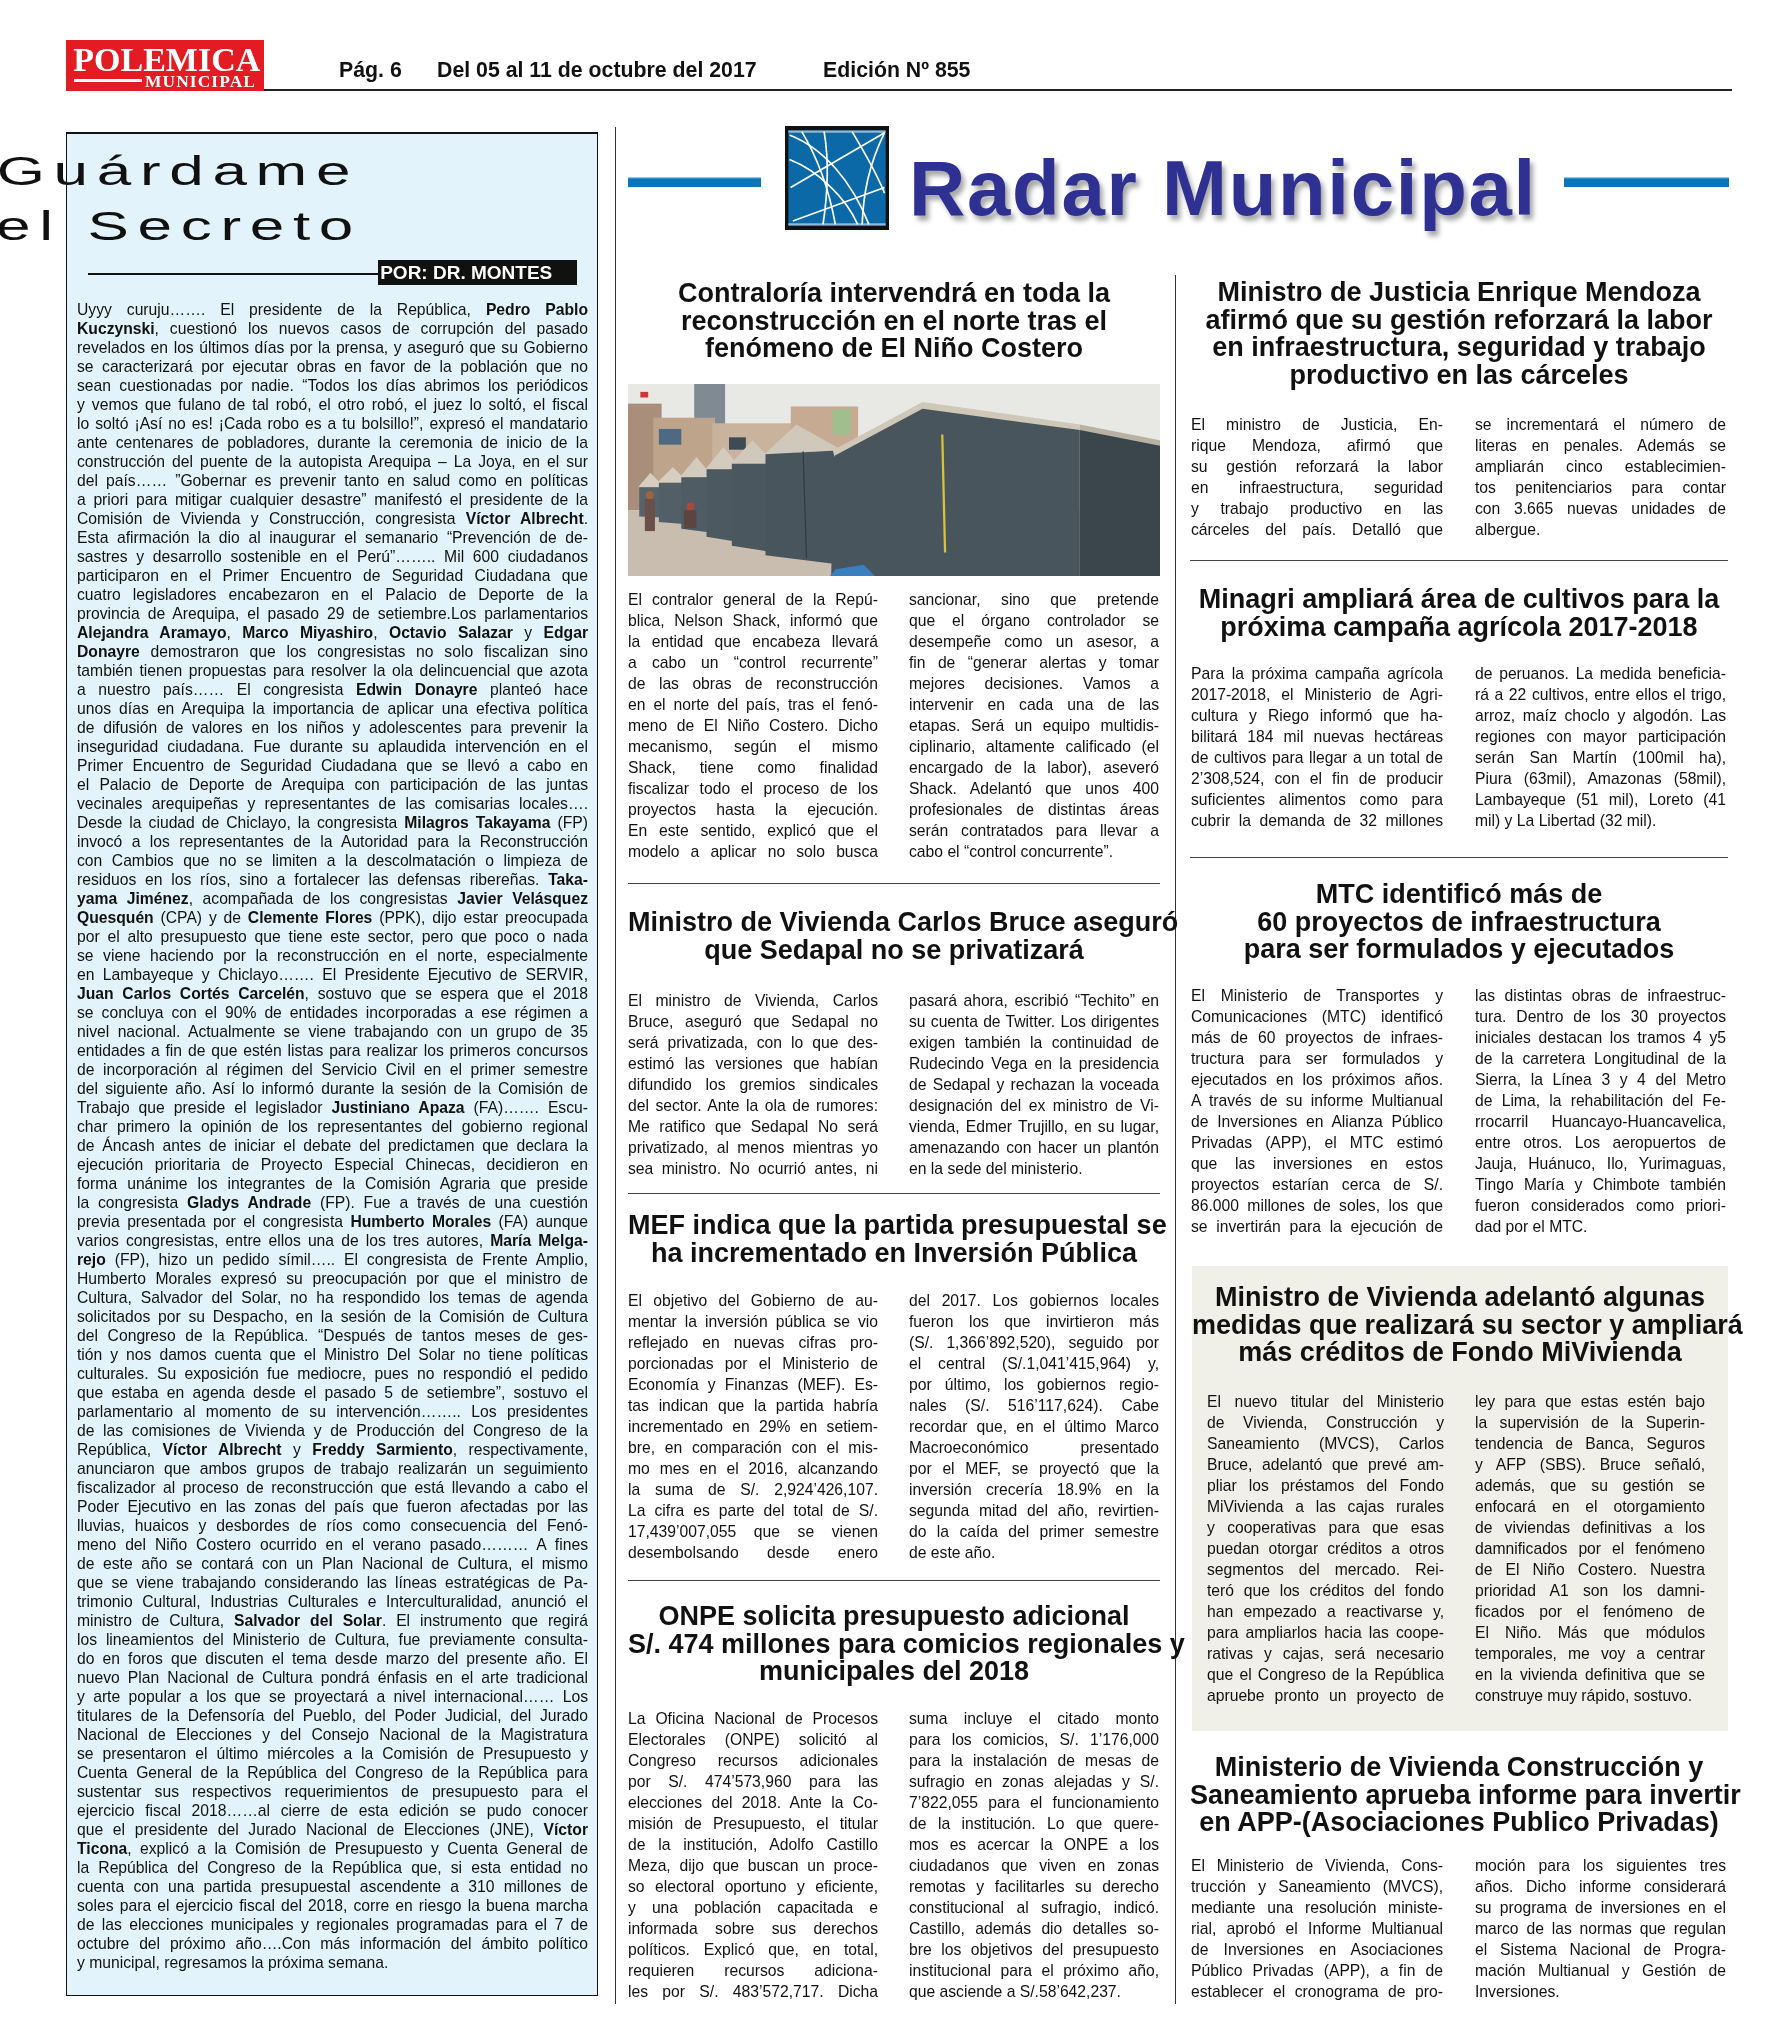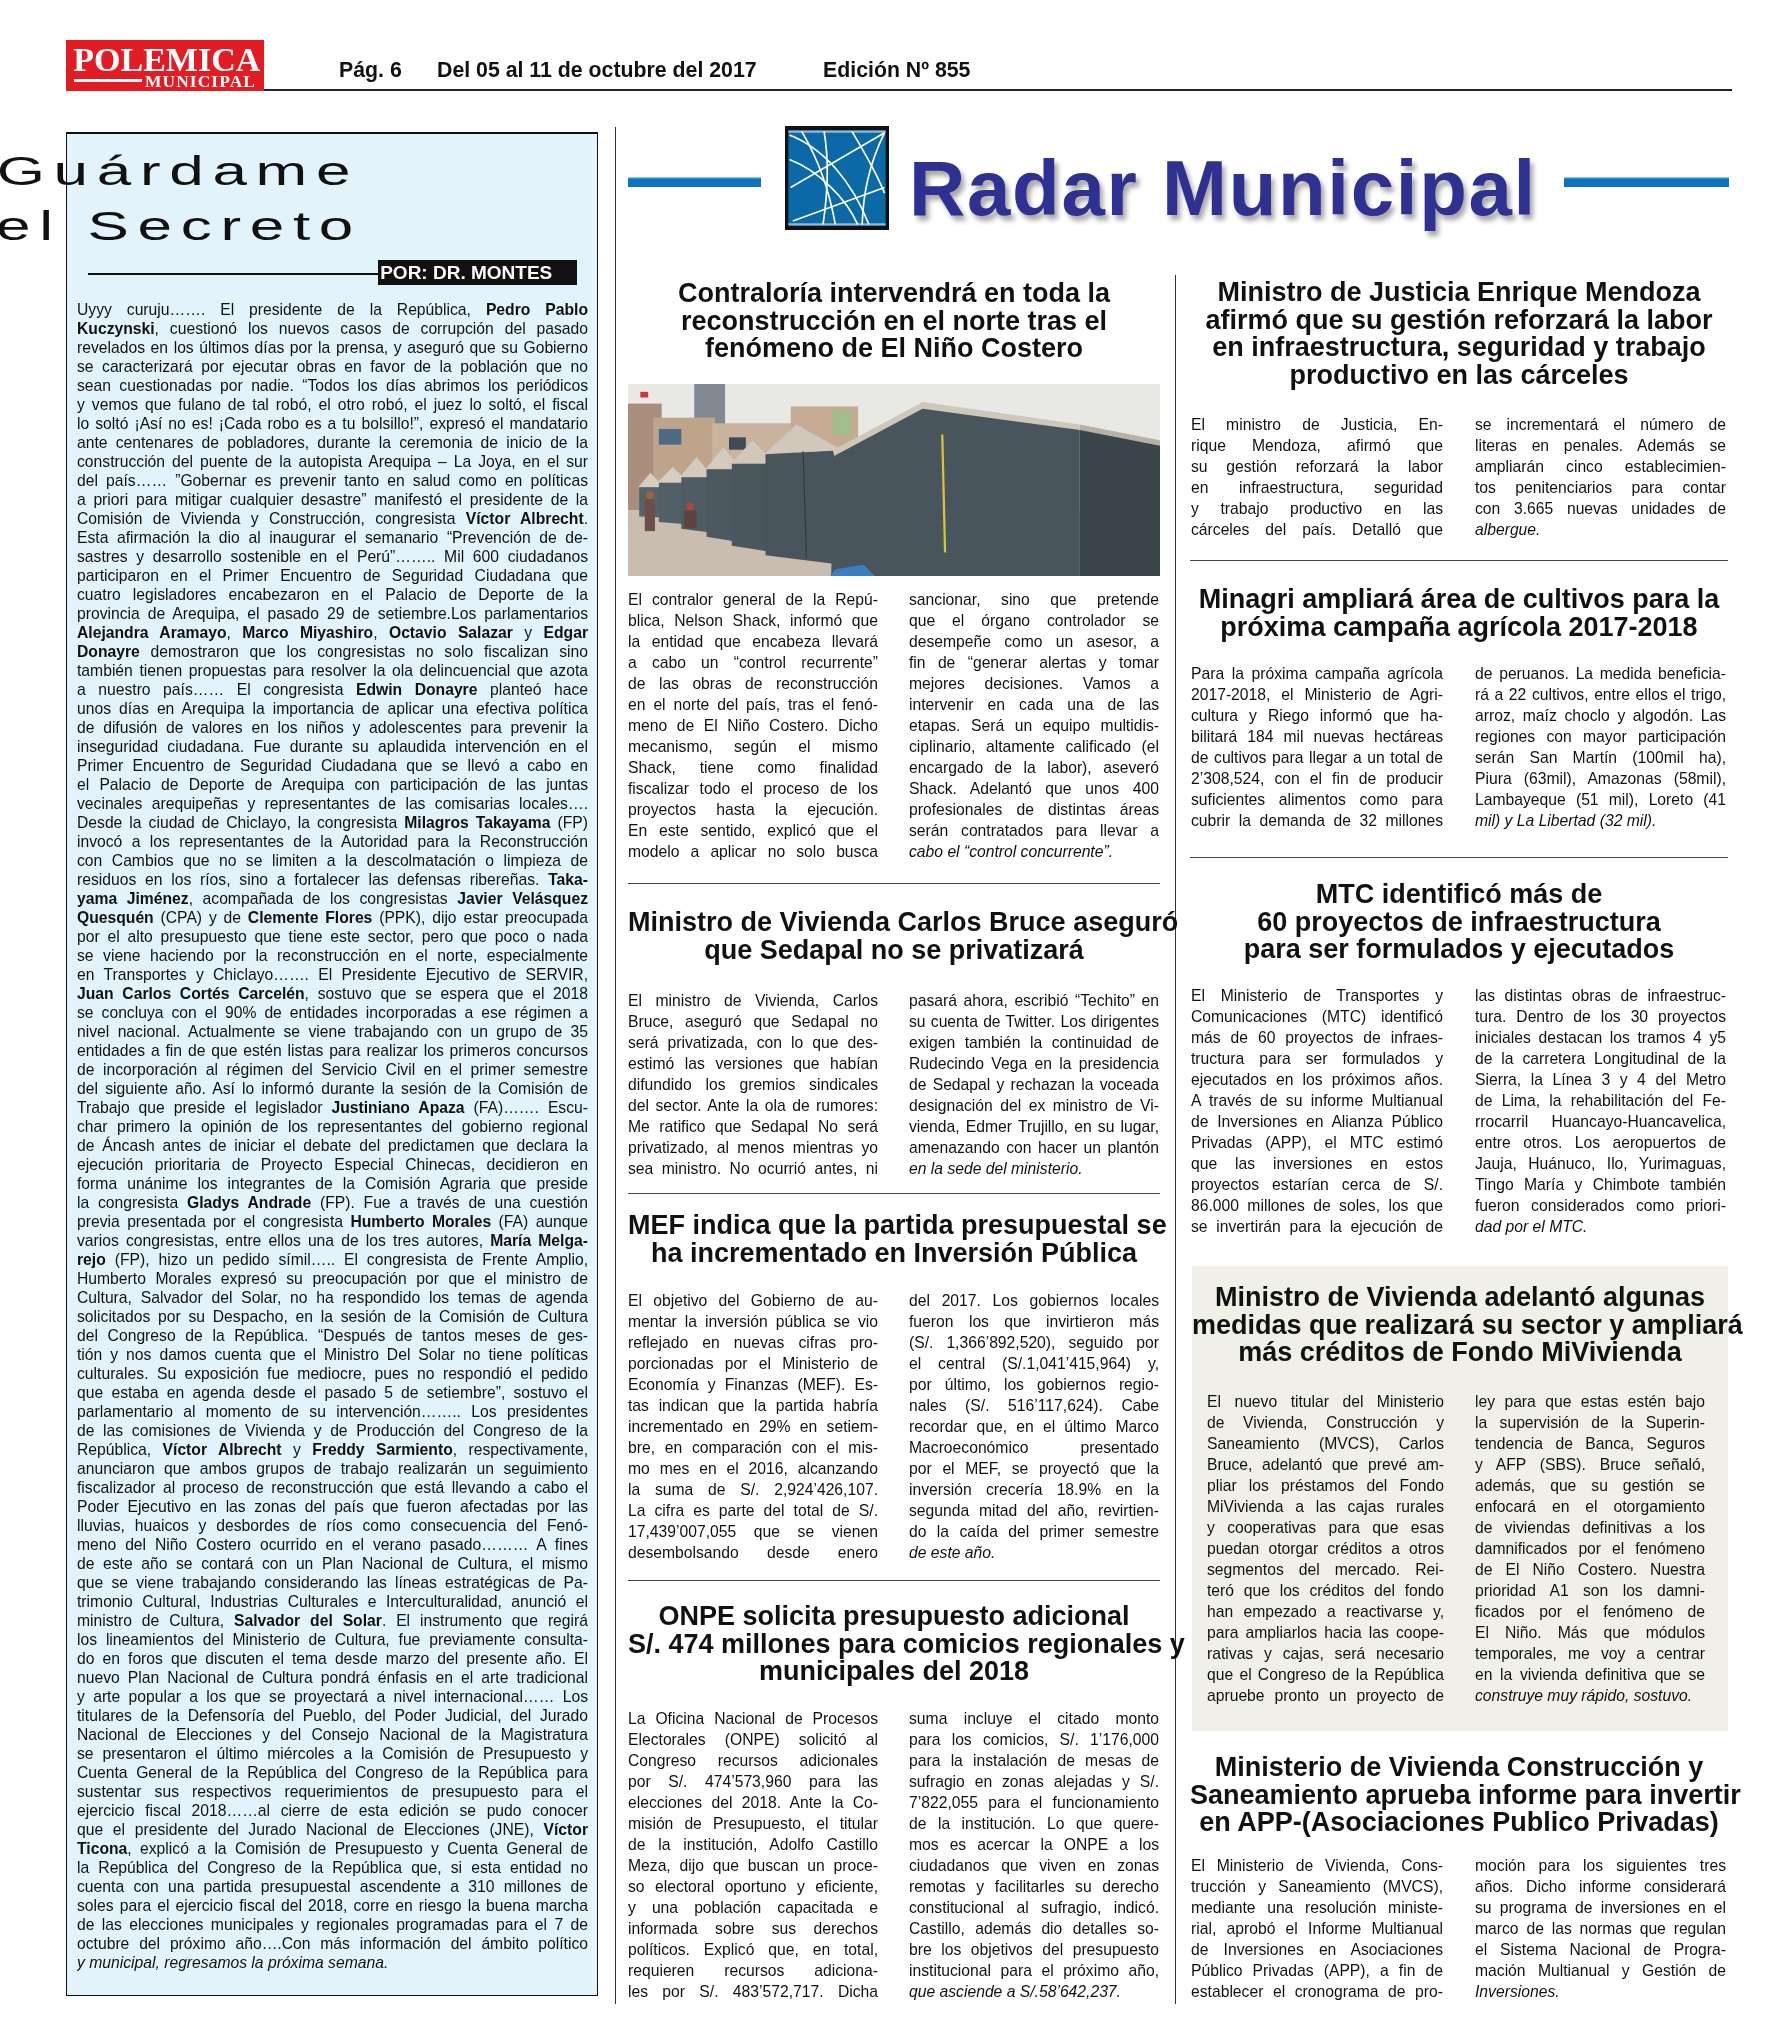--- a/index.html
+++ b/index.html
@@ -31,21 +31,21 @@
       font-size:40px;line-height:40px;white-space:nowrap;color:#111;}
     .title-line span{display:inline-block;letter-spacing:5.6px;transform:scaleX(1.55);}
     .byline-rule{left:88px;top:273px;width:290px;height:1.7px;background:#111;}
     .byline{left:378px;top:260px;width:199px;height:25px;background:#111;color:#fff;font-weight:bold;
       font-size:19px;line-height:25px;padding-left:2.2px;box-sizing:border-box;white-space:nowrap;}
     .op-body{left:77px;top:300px;width:511px;font-size:15.7px;line-height:19px;}
     .op-body .ln{height:19px;}
 
     
     .ln{overflow:hidden;text-align:justify;text-align-last:justify;white-space:normal;}
-    .ln.last{text-align:left;text-align-last:left;font-style:italic;}
+    .ln.last{text-align:left;text-align-last:left;}
     .ln strong{font-weight:bold;}
     .bcol{position:absolute;font-size:15.7px;line-height:21px;}
     .bcol .ln{height:21px;}
     .hl{position:absolute;font-family:Liberation Sans, sans-serif;font-weight:bold;font-size:27px;line-height:27.5px;color:#111;}
     .hl .ln{text-align:center;text-align-last:center;overflow:visible;height:27.5px;white-space:nowrap;}
     .sep{position:absolute;height:1.1px;background:#444;}
     .vrule{position:absolute;width:1.1px;background:#333;}
 
     
     .radar-line{top:177px;height:10px;
@@ -107,21 +107,21 @@
       <div class="ln">el Palacio de Deporte de Arequipa con participación de las juntas</div>
       <div class="ln">vecinales arequipeñas y representantes de las comisarias locales….</div>
       <div class="ln">Desde la ciudad de Chiclayo, la congresista <strong>Milagros Takayama</strong> (FP)</div>
       <div class="ln">invocó a los representantes de la Autoridad para la Reconstrucción</div>
       <div class="ln">con Cambios que no se limiten a la descolmatación o limpieza de</div>
       <div class="ln">residuos en los ríos, sino a fortalecer las defensas ribereñas. <strong>Taka-</strong></div>
       <div class="ln"><strong>yama Jiménez</strong>, acompañada de los congresistas <strong>Javier Velásquez</strong></div>
       <div class="ln"><strong>Quesquén</strong> (CPA) y de <strong>Clemente Flores</strong> (PPK), dijo estar preocupada</div>
       <div class="ln">por el alto presupuesto que tiene este sector, pero que poco o nada</div>
       <div class="ln">se viene haciendo por la reconstrucción en el norte, especialmente</div>
-      <div class="ln">en Transportes y Chiclayo……. El Presidente Ejecutivo de SERVIR,</div>
+      <div class="ln">en Lambayeque y Chiclayo……. El Presidente Ejecutivo de SERVIR,</div>
       <div class="ln"><strong>Juan Carlos Cortés Carcelén</strong>, sostuvo que se espera que el 2018</div>
       <div class="ln">se concluya con el 90% de entidades incorporadas a ese régimen a</div>
       <div class="ln">nivel nacional. Actualmente se viene trabajando con un grupo de 35</div>
       <div class="ln">entidades a fin de que estén listas para realizar los primeros concursos</div>
       <div class="ln">de incorporación al régimen del Servicio Civil en el primer semestre</div>
       <div class="ln">del siguiente año. Así lo informó durante la sesión de la Comisión de</div>
       <div class="ln">Trabajo  que preside el legislador <strong>Justiniano Apaza</strong> (FA)……. Escu-</div>
       <div class="ln">char primero la opinión de los representantes del gobierno regional</div>
       <div class="ln">de Áncash antes de iniciar el debate del predictamen  que declara la</div>
       <div class="ln">ejecución prioritaria de Proyecto Especial Chinecas, decidieron en</div>

